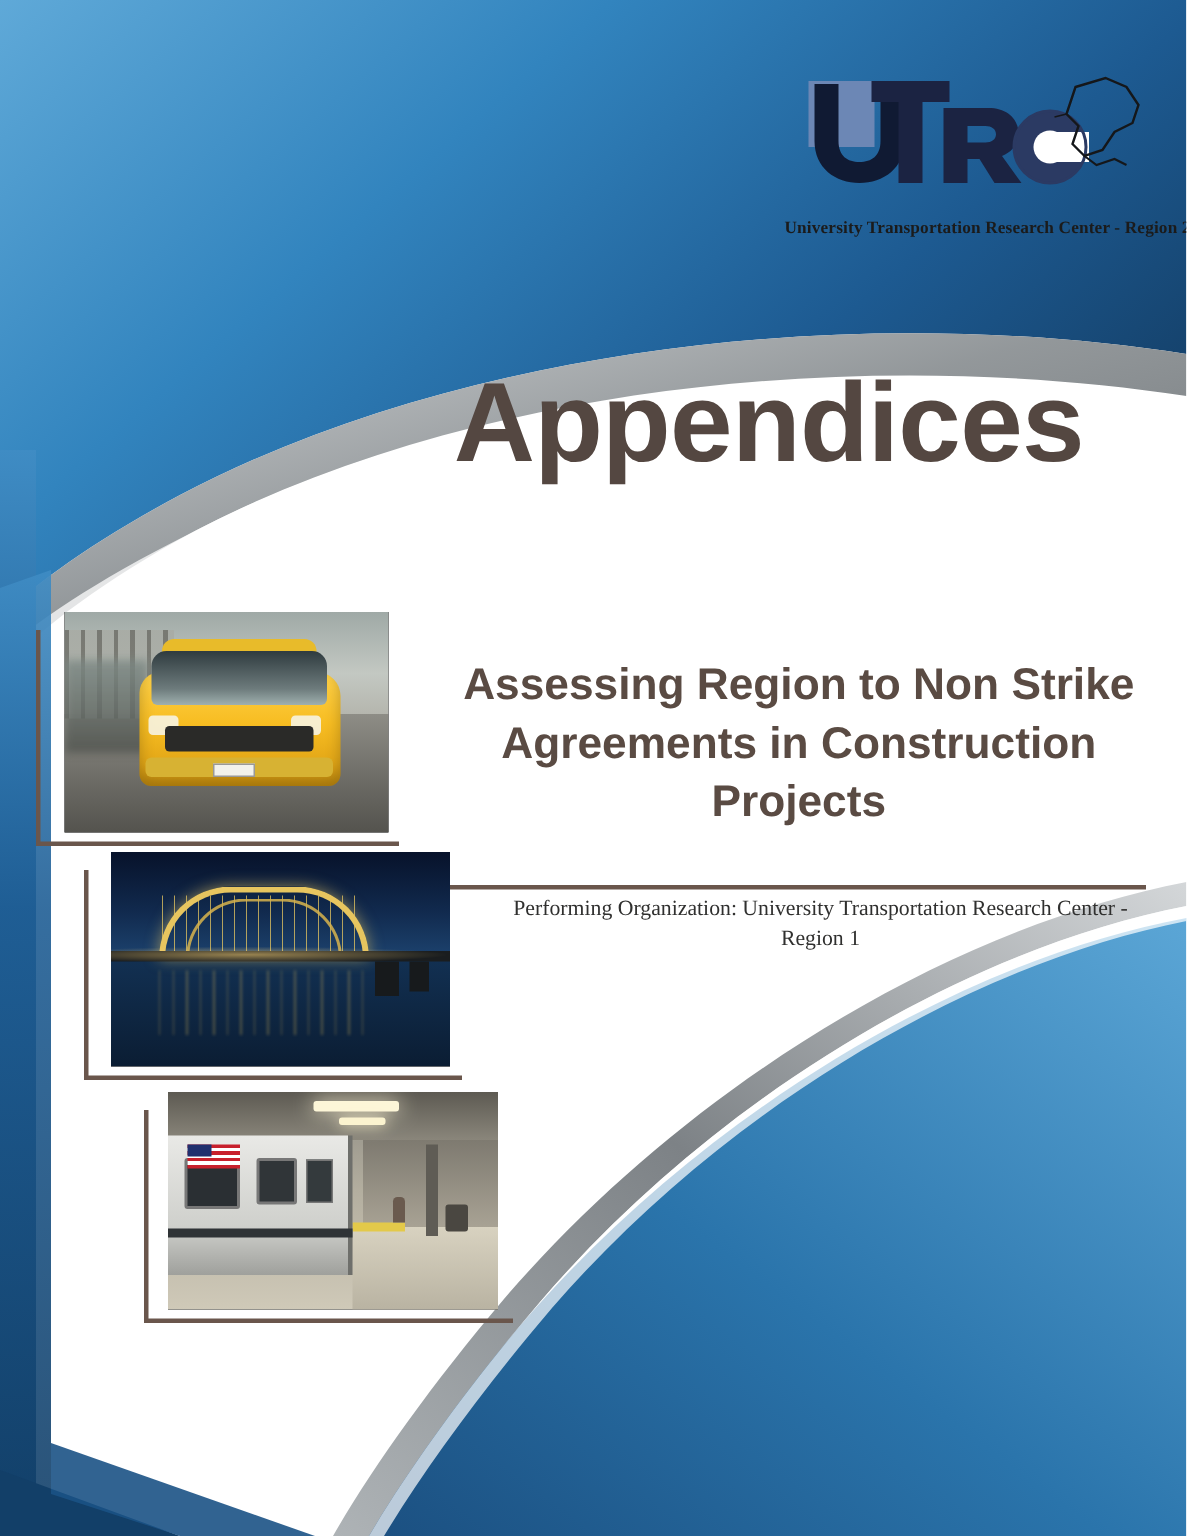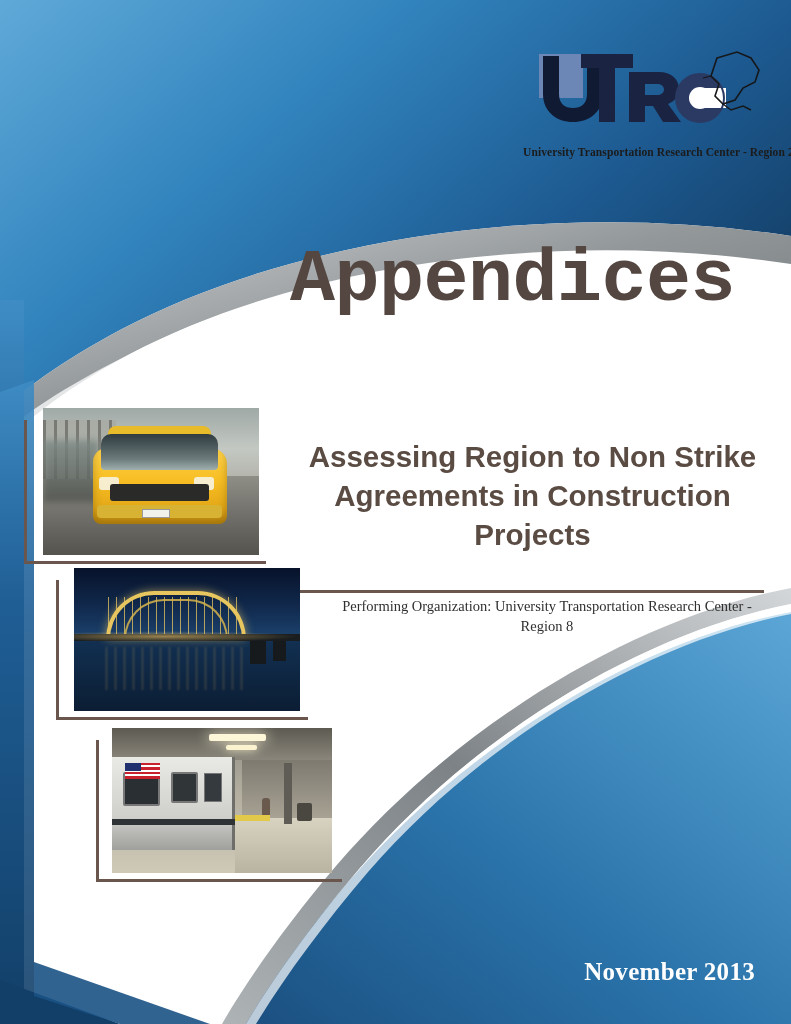--- a/index.html
+++ b/index.html
@@ -50,21 +50,21 @@
     white-space: nowrap;
   }
 
   
   .doc-title {
     position: absolute;
     left: 260px;
     top: 243px;
     width: 505px;
     text-align: center;
-    font-family: Liberation Mono, monospace;
+    font-family: Liberation Sans, sans-serif;
     font-weight: bold;
     font-size: 75px;
     line-height: 1.02;
     color: #544741;
     letter-spacing: -0.5px;
   }
 
   
   .subtitle {
     position: absolute;
@@ -304,21 +304,21 @@
       <path d="M186,56 L194,62 L206,58 L214,62" fill="none" stroke="#15171a" stroke-width="1.4"></path>
       <path d="M174,28 L166,30" fill="none" stroke="#15171a" stroke-width="1.2"></path>
     </svg>
     <div class="logo-caption">University Transportation Research Center - Region 2</div>
   </div>
 
   <div class="doc-title">Appendices</div>
 
   <div class="subtitle">Assessing Region to Non Strike Agreements in Construction Projects</div>
   <div class="subtitle-rule"></div>
-  <div class="performing-org">Performing Organization: University Transportation Research Center - Region 8</div>
+  <div class="performing-org">Performing Organization: University Transportation Research Center - Region 1</div>
 
   <div class="photo-corner corner-taxi"></div>
   <div class="photo photo-taxi">
     <div class="inner">
       <div class="taxi-sky"></div>
       <div class="taxi-road"></div>
       <div class="taxi-railing"></div>
       <div class="taxi-blur-left"></div>
       <div class="taxi-roof"></div>
       <div class="taxi-body"></div>
@@ -363,15 +363,14 @@
       <div class="sw-train"></div>
       <div class="sw-win1"></div>
       <div class="sw-win2"></div>
       <div class="sw-win3"></div>
       <div class="sw-flag"></div>
       <div class="sw-flag-canton"></div>
       <div class="sw-stripe"></div>
     </div>
   </div>
 
-  <div class="doc-date">November 2013</div>
 
 </div>
 
 </body></html>

